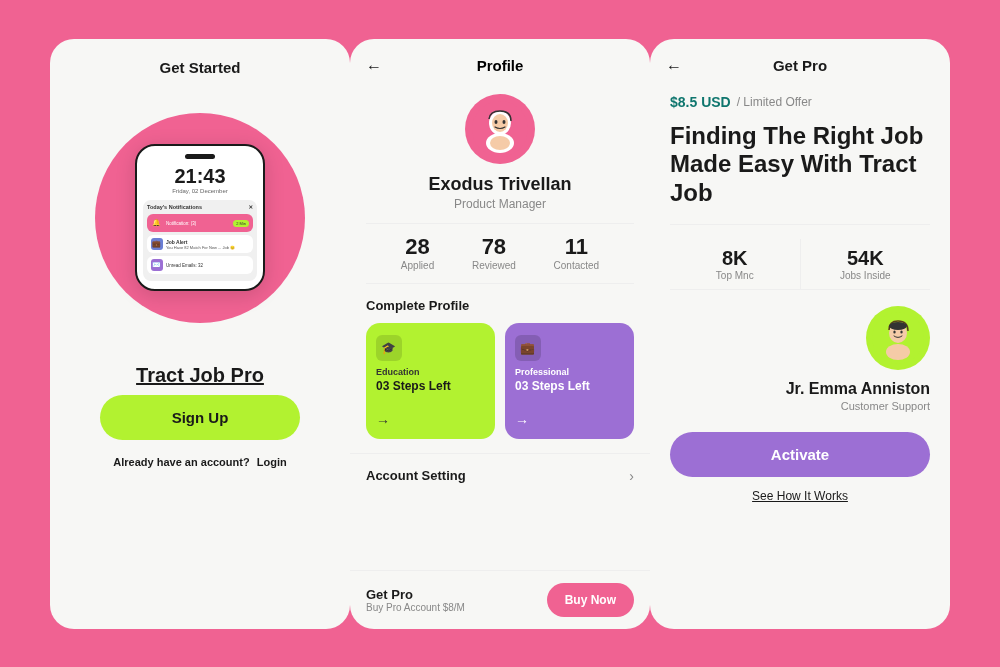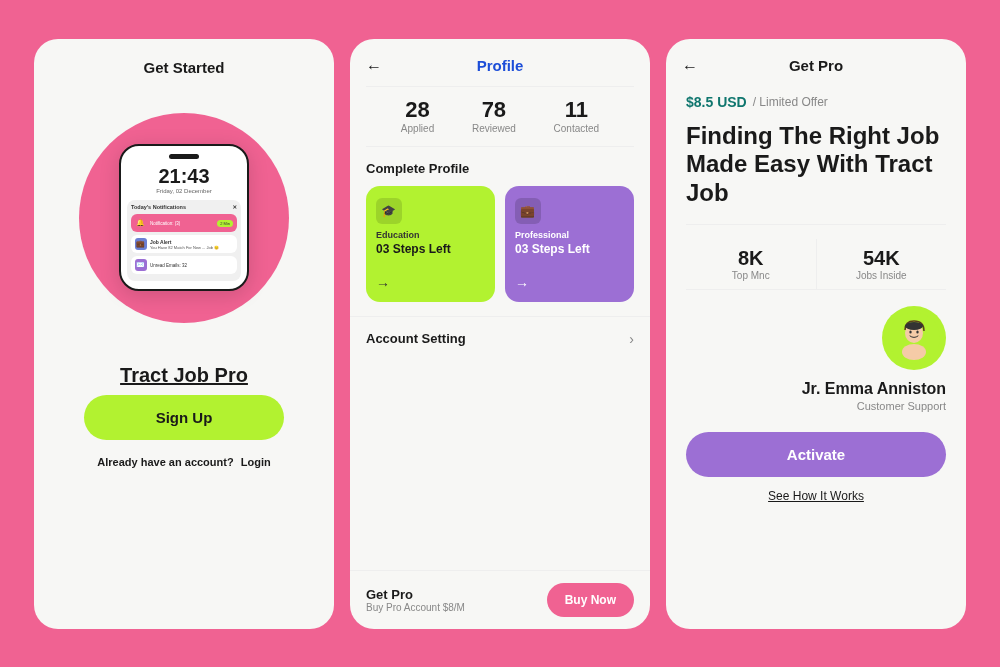--- a/index.html
+++ b/index.html
@@ -8,21 +8,20 @@
       display: flex;
       justify-content: center;
       align-items: center;
       width: 1000px;
       height: 667px;
       font-family: -apple-system, BlinkMacSystemFont, 'Segoe UI', sans-serif;
       overflow: hidden;
     }
     .container {
       display: flex;
-      gap: 16px;
       padding: 34px;
       width: 100%;
       height: 100%;
       align-items: center;
       justify-content: center;
     }
     .card {
       background: #F7F7F5;
       border-radius: 24px;
       overflow: hidden;
@@ -193,21 +192,21 @@
     .back-arrow {
       position: absolute;
       left: 16px;
       font-size: 16px;
       color: #1a1a1a;
       cursor: pointer;
     }
     .card2 .header-title {
       font-size: 15px;
       font-weight: 600;
-      color: #1d4ed8;
+      color: #000000;
     }
     .profile-avatar-area {
       display: flex;
       flex-direction: column;
       align-items: center;
       padding: 8px 16px 12px;
     }
     .avatar-circle {
       width: 70px;
       height: 70px;
@@ -506,20 +505,37 @@
       </div>
     </div>
   </div>
 
   <div class="card card2">
     <div class="card-header">
       <span class="back-arrow">←</span>
       <span class="header-title">Profile</span>
     </div>
 
+    <div class="profile-avatar-area">
+      <div class="avatar-circle">
+        <svg class="avatar-svg" viewBox="0 0 60 60" fill="none" xmlns="http://www.w3.org/2000/svg">
+          <circle cx="30" cy="30" r="28" fill="#F06292"></circle>
+          <ellipse cx="30" cy="24" rx="11" ry="12" fill="#fff"></ellipse>
+          <ellipse cx="30" cy="24" rx="8" ry="9" fill="#f5cba7"></ellipse>
+          <ellipse cx="26" cy="23" rx="1.5" ry="2" fill="#333"></ellipse>
+          <ellipse cx="34" cy="23" rx="1.5" ry="2" fill="#333"></ellipse>
+          <path d="M25 28 Q30 31 35 28" stroke="#333" stroke-width="1.2" fill="none" stroke-linecap="round"></path>
+          <path d="M19 20 Q20 12 30 12 Q41 12 41 22" stroke="#333" stroke-width="1.5" fill="none"></path>
+          <ellipse cx="30" cy="44" rx="14" ry="10" fill="#fff"></ellipse>
+          <ellipse cx="30" cy="44" rx="10" ry="7" fill="#f5cba7"></ellipse>
+        </svg>
+      </div>
+      <div class="profile-name">Exodus Trivellan</div>
+      <div class="profile-role">Product Manager</div>
+    </div>
 
     <div class="stats-row">
       <div class="stat-item">
         <div class="stat-number">28</div>
         <div class="stat-label">Applied</div>
       </div>
       <div class="stat-item">
         <div class="stat-number">78</div>
         <div class="stat-label">Reviewed</div>
       </div>

